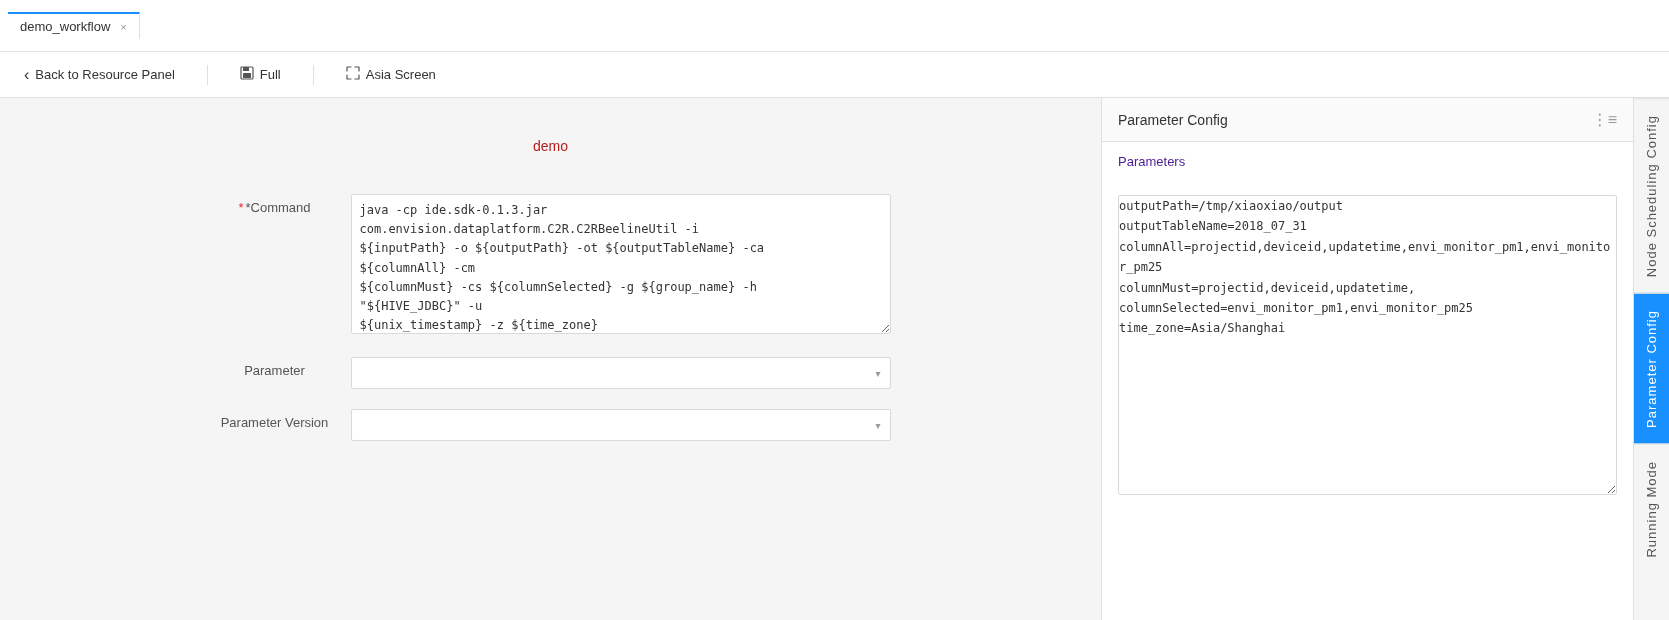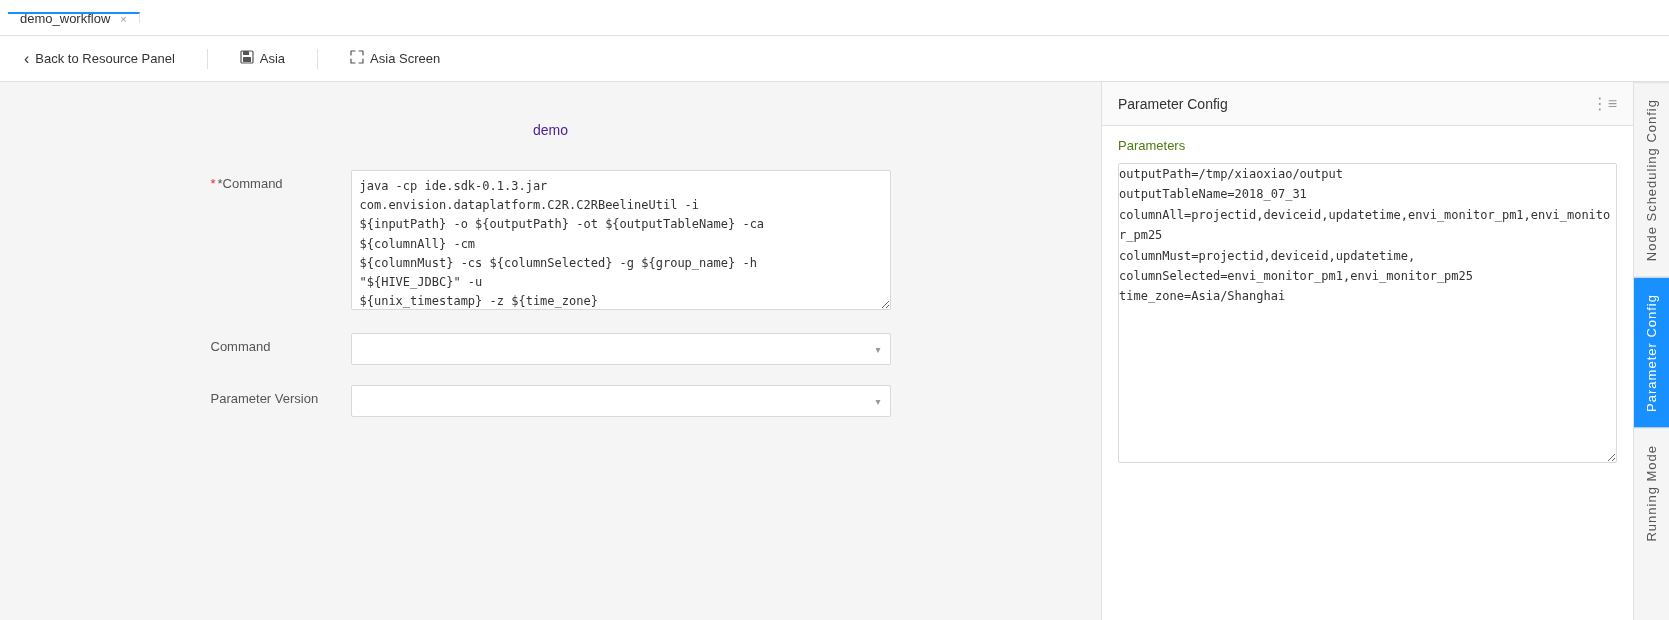--- a/index.html
+++ b/index.html
@@ -11,21 +11,21 @@
       height: 620px;
       overflow: hidden;
     }
 
     
     .tab-bar {
       display: flex;
       align-items: center;
       background: #fff;
       border-bottom: 1px solid #e0e0e0;
-      height: 36px;
+      height: 52px;
       padding: 12px 8px;
     }
     .tab-item {
       display: flex;
       align-items: center;
       gap: 6px;
       padding: 0 12px;
       height: 100%;
       border-right: 1px solid #e0e0e0;
       background: #f0f0f0;
@@ -88,33 +88,33 @@
       overflow: auto;
     }
 
     .form-container {
       width: 680px;
     }
 
     .node-title {
       text-align: center;
       font-size: 14px;
-      color: #4c1d95;
-      margin-bottom: 32px;
+      color: #b91c1c;
+      margin-bottom: 40px;
     }
 
     .form-row {
       display: flex;
       align-items: flex-start;
       margin-bottom: 20px;
     }
 
     .form-label {
       width: 140px;
-      text-align: left;
+      text-align: center;
       padding-right: 12px;
       padding-top: 6px;
       font-size: 13px;
       color: #555;
       flex-shrink: 0;
     }
     .form-label .required {
       color: #f5222d;
       margin-right: 2px;
     }
@@ -229,22 +229,22 @@
 
     .sidebar-panel-body {
       flex: 1;
       overflow-y: auto;
       padding: 12px 16px;
     }
 
     .params-section-title {
       font-size: 13px;
       font-weight: 500;
-      color: #4d7c0f;
-      margin-bottom: 10px;
+      color: #4c1d95;
+      margin-bottom: 26px;
     }
 
     .params-content {
       width: 100%;
       min-height: 300px;
       border: 1px solid #d9d9d9;
       border-radius: 2px;
       font-size: 12px;
       font-family: monospace;
       line-height: 1.7;
@@ -273,21 +273,21 @@
   </button>
   <div class="toolbar-divider"></div>
   <button class="toolbar-btn">
     <span style="font-size:14px;">
       <svg width="14" height="14" viewBox="0 0 14 14" fill="none" xmlns="http://www.w3.org/2000/svg">
         <rect x="1" y="1" width="12" height="12" rx="1" stroke="#555" stroke-width="1.2" fill="none"></rect>
         <rect x="3" y="1" width="6" height="4" fill="#555" rx="0.5"></rect>
         <rect x="3" y="7" width="8" height="5" rx="0.5" fill="#555"></rect>
       </svg>
     </span>
-    <span>Asia</span>
+    <span>Full</span>
   </button>
   <div class="toolbar-divider"></div>
   <button class="toolbar-btn">
     <span style="font-size:14px;">
       <svg width="14" height="14" viewBox="0 0 14 14" fill="none" xmlns="http://www.w3.org/2000/svg">
         <path d="M1 5V1H5" stroke="#555" stroke-width="1.2" stroke-linecap="round" stroke-linejoin="round"></path>
         <path d="M13 5V1H9" stroke="#555" stroke-width="1.2" stroke-linecap="round" stroke-linejoin="round"></path>
         <path d="M1 9V13H5" stroke="#555" stroke-width="1.2" stroke-linecap="round" stroke-linejoin="round"></path>
         <path d="M13 9V13H9" stroke="#555" stroke-width="1.2" stroke-linecap="round" stroke-linejoin="round"></path>
       </svg>
@@ -311,21 +311,21 @@
 com.envision.dataplatform.C2R.C2RBeelineUtil -i
 ${inputPath} -o ${outputPath} -ot ${outputTableName} -ca
 ${columnAll} -cm
 ${columnMust} -cs ${columnSelected} -g ${group_name} -h
 "${HIVE_JDBC}" -u
 ${unix_timestamp} -z ${time_zone}</textarea>
         </div>
       </div>
 
       <div class="form-row">
-        <div class="form-label">Command</div>
+        <div class="form-label">Parameter</div>
         <div class="form-control select-wrapper">
           <select class="select-control">
             <option value=""></option>
           </select>
           <span class="select-arrow">▾</span>
         </div>
       </div>
 
       <div class="form-row">
         <div class="form-label">Parameter Version</div>

